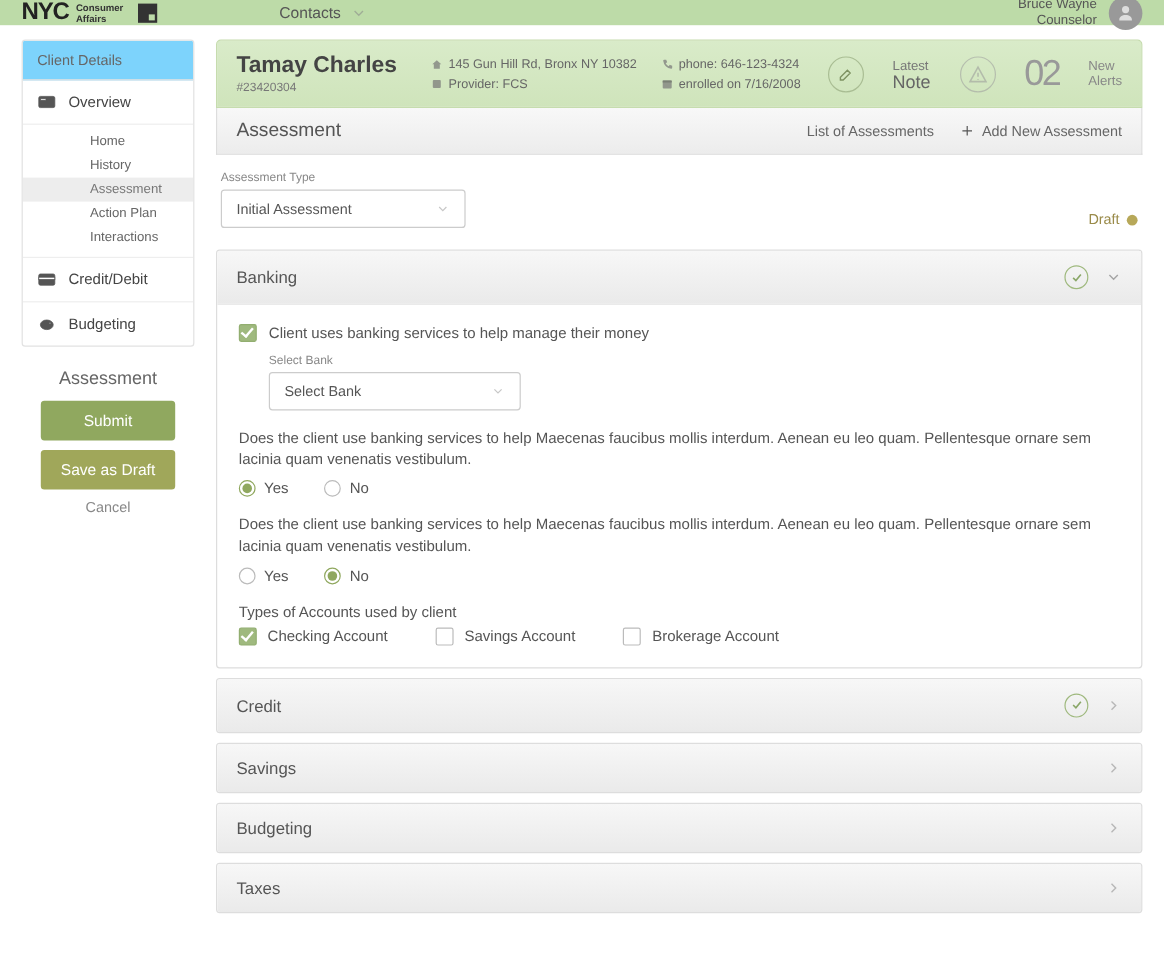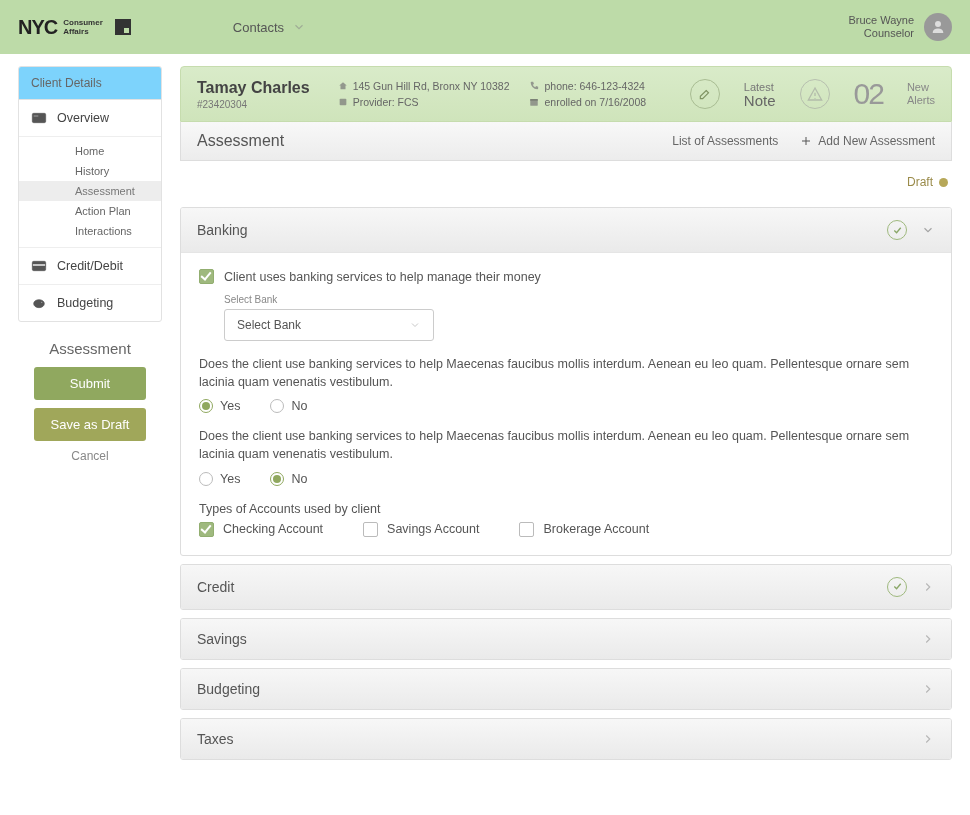--- a/index.html
+++ b/index.html
@@ -6,21 +6,21 @@
   body {
     font-family: -apple-system, BlinkMacSystemFont, "Segoe UI", Helvetica, Arial, sans-serif;
     background: #ffffff;
     color: #333;
     font-size: 13px;
     width: 970px;
   }
   
   .topbar {
     background: #bddba8;
-    height: 54px;
+    height: 21px;
     display: flex;
     align-items: center;
     padding: 0 18px;
   }
   .brand { display:flex; align-items:center; gap:6px; }
   .brand-logo { font-weight: 900; font-size: 20px; letter-spacing: -1px; color:#222; }
   .brand-sub { font-size:8px; line-height:9px; color:#333; font-weight:600; }
   .brand-sq { width:16px; height:16px; background:#333; margin-left:6px; position:relative; }
   .brand-sq::after { content:""; position:absolute; width:5px; height:5px; background:#bddba8; right:2px; bottom:2px; }
   .nav-contacts { margin-left:102px; display:flex; align-items:center; gap:8px; color:#555; font-size:13px; cursor:pointer; }
@@ -54,21 +54,21 @@
   .main { flex:1; min-width:0; }
   .client-head {
     background: linear-gradient(#d9ebc9,#cfe4bb);
     border:1px solid #c6dcae;
     border-radius:4px 4px 0 0;
     padding:10px 16px;
     display:flex;
     align-items:center;
     gap:18px;
   }
-  .client-name { font-size:16px; font-weight:700; color:#444; }
+  .client-name { font-size:19px; font-weight:700; color:#444; }
   .client-id { font-size:10px; color:#777; margin-top:2px; }
   .client-details { display:grid; grid-template-columns:auto auto; column-gap:20px; row-gap:4px; font-size:10.5px; color:#666; margin-left:10px; }
   .cd-item { display:flex; align-items:center; gap:5px; white-space:nowrap; }
   .cd-icon { width:10px; height:10px; opacity:.7; }
   .head-right { margin-left:auto; display:flex; align-items:center; gap:24px; }
   .note-btn { width:30px; height:30px; border:1px solid #a9bd93; border-radius:50%; display:flex; align-items:center; justify-content:center; cursor:pointer; }
   .note-lbl { font-size:11px; color:#777; line-height:14px; }
   .note-lbl .big { font-size:15px; color:#666; }
   .alert-icon { width:30px; height:30px; border:1.5px solid #9d9d9d; border-radius:50%; display:flex; align-items:center; justify-content:center; opacity:.55; }
   .alert-num { font-size:30px; font-weight:300; color:#999; letter-spacing:-2px; }
@@ -255,20 +255,29 @@
           <svg width="12" height="12" viewBox="0 0 24 24" stroke="#555" stroke-width="2">
               <path d="M12 4v16M4 12h16"></path>
             </svg>
           <span>Add New Assessment</span>
         </span>
       </div>
     </div>
 
     <div class="form-area">
       <div class="atype-row">
+        <div style="width:204px;">
+          <div class="field-label">Assessment Type</div>
+          <div class="select">
+            <span>Initial Assessment</span>
+            <svg class="chev" width="12" height="12" viewBox="0 0 24 24">
+                <path fill="none" stroke="#999" stroke-width="2" d="M6 9l6 6 6-6"></path>
+              </svg>
+          </div>
+        </div>
         <div class="draft-pill">
           <span>Draft</span>
           <span class="draft-dot"></span>
         </div>
       </div>
 
       <div class="accordion">
 
         <div class="acc-item">
           <div class="acc-head">

